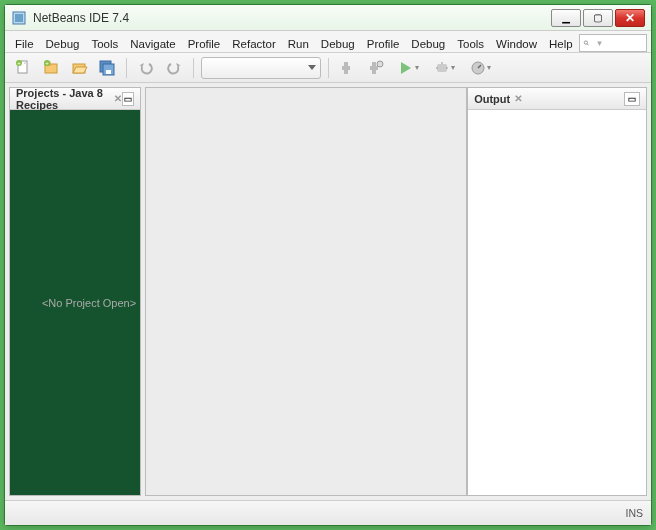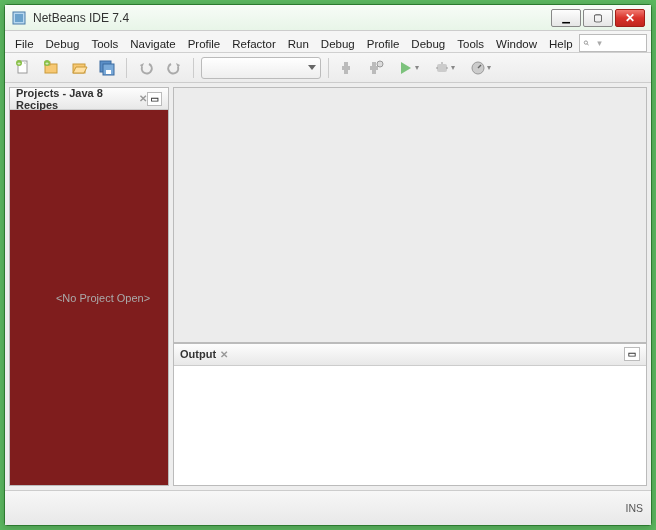--- a/index.html
+++ b/index.html
@@ -14,30 +14,30 @@
   .menubar { height: 22px; background: #f5f5f5; border-bottom: 1px solid #d0d0d0; display: flex; align-items: flex-end; padding: 0 4px; }
   .menubar span { font-size: 11.5px; color: #222; padding: 2px 6px; cursor: pointer; }
   .menubar .search { margin-left: auto; display: flex; align-items: center; border: 1px solid #bbb; background:#fff; height: 18px; width:140px; padding:0 3px; }
   .menubar .search input { border:none; outline:none; font-size:11px; width:100%; }
   .toolbar { height: 30px; background: linear-gradient(#f7f7f7,#ececec); border-bottom:1px solid #ccc; display:flex; align-items:center; gap:4px; padding:0 6px; }
   .tb-btn { width:24px; height:24px; border:1px solid transparent; border-radius:3px; display:flex; align-items:center; justify-content:center; cursor:pointer; }
   .tb-sep { width:1px; height:20px; background:#ccc; margin:0 3px; }
   .tb-combo { height:22px; width:120px; border:1px solid #bbb; background:linear-gradient(#fff,#eee); border-radius:3px; display:flex; align-items:center; justify-content:flex-end; padding-right:4px; cursor:pointer; }
   .tb-combo::after { content:""; border-left:4px solid transparent; border-right:4px solid transparent; border-top:5px solid #666; }
   .content { flex:1; display:flex; padding:4px; gap:4px; background:#eee; }
-  .sidebar { width:160px; background:#7f1d1d; border:1px solid #bbb; display:flex; flex-direction:column; }
+  .sidebar { width:132px; background:#14532d; border:1px solid #bbb; display:flex; flex-direction:column; }
   .panel-header { height:22px; background:linear-gradient(#fdfdfd,#e8e8e8); border-bottom:1px solid #ccc; display:flex; align-items:center; padding:0 6px; font-size:11px; font-weight:bold; color:#333; }
   .panel-header .tab-x { margin-left:4px; color:#999; font-size:10px; cursor:pointer; }
   .panel-header .minbtn { margin-left:auto; width:16px; height:14px; border:1px solid #bbb; background:#fff; font-size:9px; display:flex; align-items:center; justify-content:center; cursor:pointer; }
   .sidebar-body { flex:1; display:flex; align-items:center; justify-content:center; font-size:11px; color:#aaa;margin-left:28px; }
-  .main { flex:1; display:flex; flex-direction:column; }
+  .main { flex:1; display:flex; }
   .editor { flex:1.8; background:#ececec; border:1px solid #bbb; }
   .output { flex:1; background:#fff; border:1px solid #bbb; display:flex; flex-direction:column; }
   .output-body { flex:1; }
-  .statusbar { height:35px; background:linear-gradient(#f7f7f7,#e8e8e8); border-top:1px solid #ccc; display:flex; align-items:center; font-size:10.5px; color:#555; padding:0 8px; }
+  .statusbar { height:25px; background:linear-gradient(#f7f7f7,#e8e8e8); border-top:1px solid #ccc; display:flex; align-items:center; font-size:10.5px; color:#555; padding:0 8px; }
   .statusbar .ins { margin-left:auto; }
   svg { display:block; }
 </style>
 </head>
 <body>
 
 <div class="window">
 
   <div class="titlebar">
     <svg class="app-icon" viewBox="0 0 16 16">

